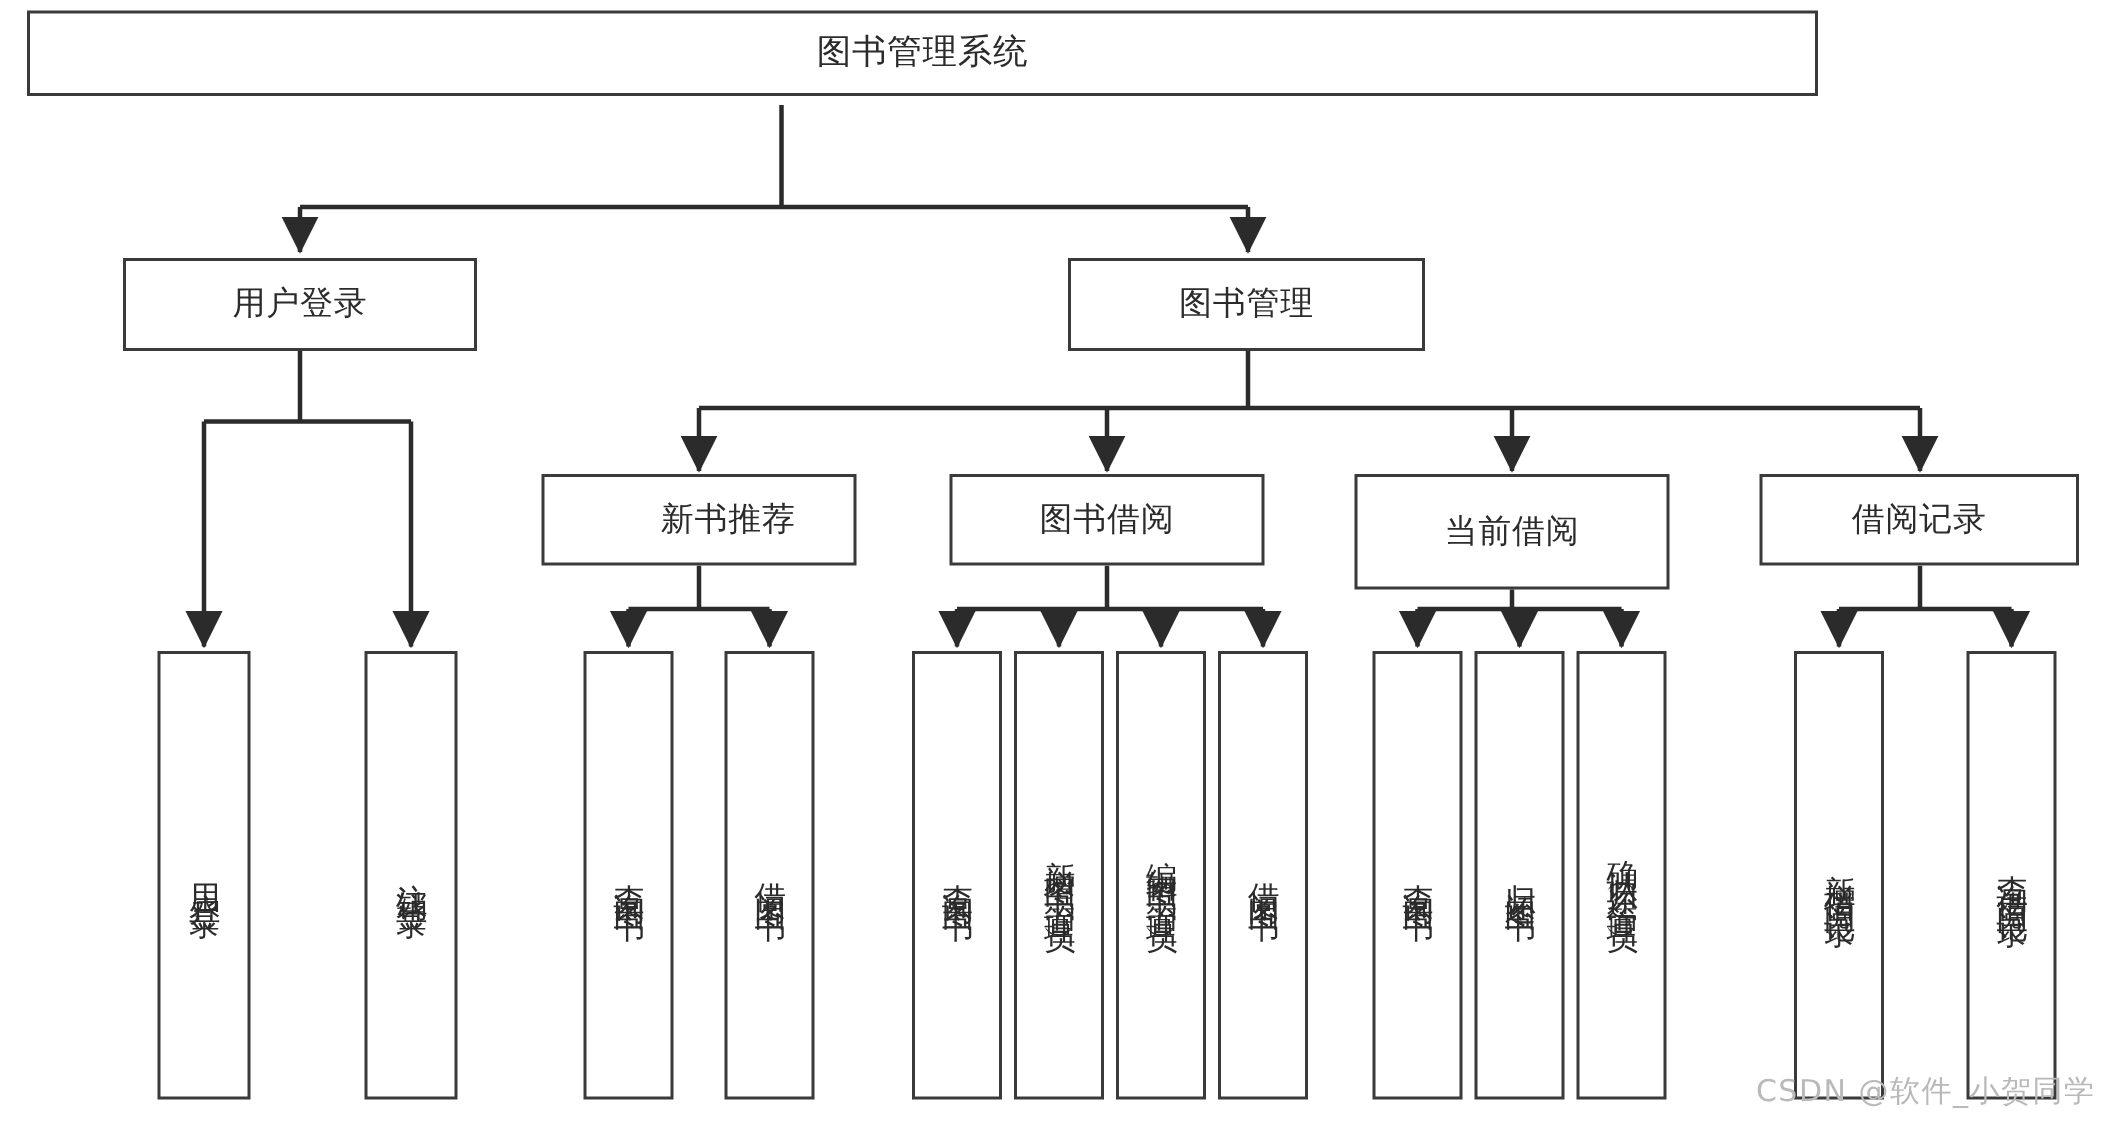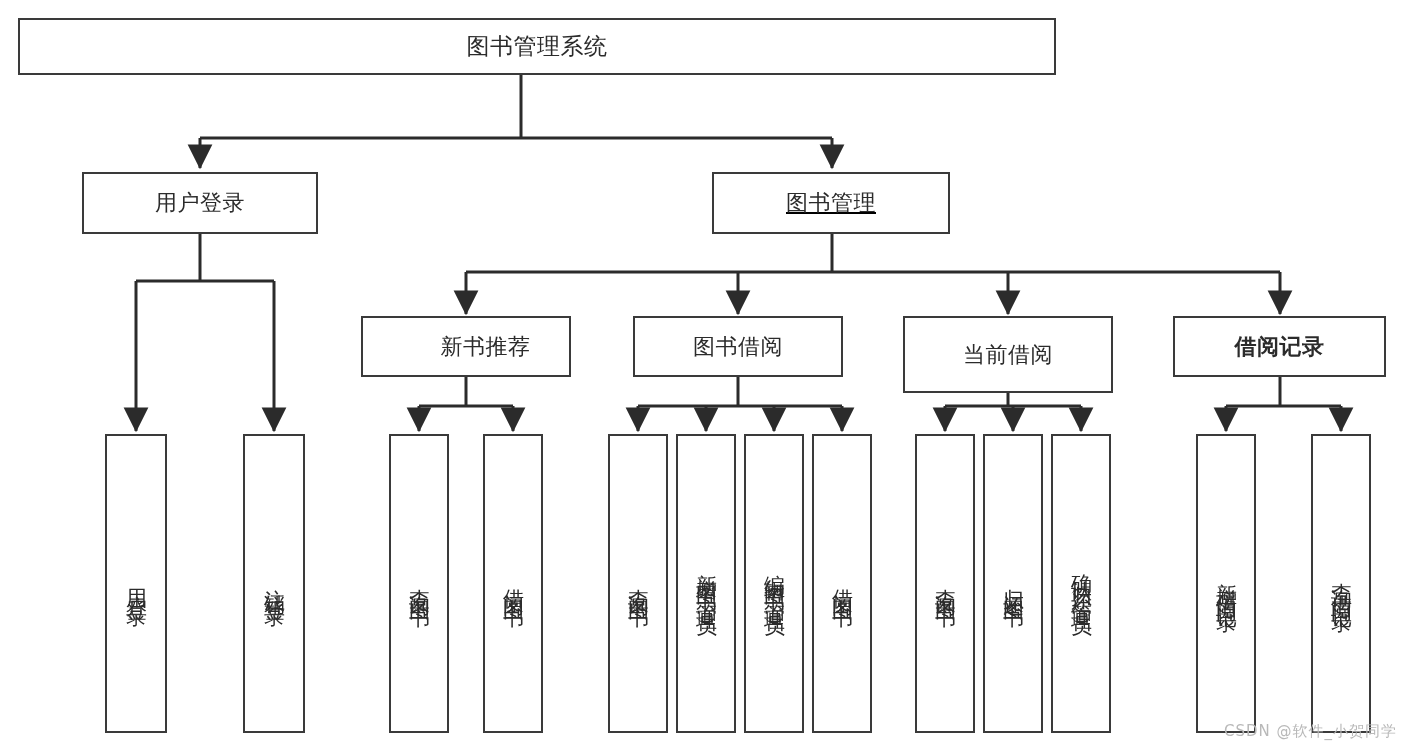--- a/index.html
+++ b/index.html
@@ -60,21 +60,21 @@
     font-size: 21px;
     letter-spacing: 6px;
     line-height: 1;
     text-align: center;
     white-space: nowrap;
   }
   #watermark {
     position: absolute;
     right: 8px;
     bottom: 6px;
-    font-size: 15px;
+    font-size: 20px;
     color: #b9b9b9;
     letter-spacing: 1px;
     z-index: 5;
     white-space: nowrap;
   }
 </style>
 </head>
 <body>
 
 <div id="diagram-root">
@@ -122,41 +122,41 @@
       <path d="M 1013 406 L 1013 431" marker-end="url(#arrow)"></path>
       <path d="M 1081 406 L 1081 431" marker-end="url(#arrow)"></path>
 
       <path d="M 1280 377 L 1280 406"></path>
       <path d="M 1226 406 L 1341 406"></path>
       <path d="M 1226 406 L 1226 431" marker-end="url(#arrow)"></path>
       <path d="M 1341 406 L 1341 431" marker-end="url(#arrow)"></path>
     </g>
   </svg>
 
-  <div class="node horiz root" style="left:18px; top:18px; width:1038px; height:57px;">
+  <div class="node horiz root" style="left:18px; top:7px; width:1194px; height:57px;">
     <span class="node-label">图书管理系统</span>
   </div>
 
   <div class="node horiz" style="left:82px; top:172px; width:236px; height:62px;">
     <span class="node-label">用户登录</span>
   </div>
-  <div class="node horiz" style="left:712px; top:172px; width:238px; height:62px;text-decoration:underline;">
+  <div class="node horiz" style="left:712px; top:172px; width:238px; height:62px;">
     <span class="node-label">图书管理</span>
   </div>
 
   <div class="node horiz" style="left:361px; top:316px; width:210px; height:61px;padding-left:39px;">
     <span class="node-label">新书推荐</span>
   </div>
   <div class="node horiz" style="left:633px; top:316px; width:210px; height:61px;justify-content:center;">
     <span class="node-label">图书借阅</span>
   </div>
   <div class="node horiz" style="left:903px; top:316px; width:210px; height:77px;">
     <span class="node-label">当前借阅</span>
   </div>
-  <div class="node horiz" style="left:1173px; top:316px; width:213px; height:61px;font-weight:bold;">
+  <div class="node horiz" style="left:1173px; top:316px; width:213px; height:61px;">
     <span class="node-label">借阅记录</span>
   </div>
 
   <div class="node vert" style="left:105px; top:434px; width:62px; height:299px;">
     <span class="node-label">用户登录</span>
   </div>
   <div class="node vert" style="left:243px; top:434px; width:62px; height:299px;">
     <span class="node-label">注销登录</span>
   </div>
 

